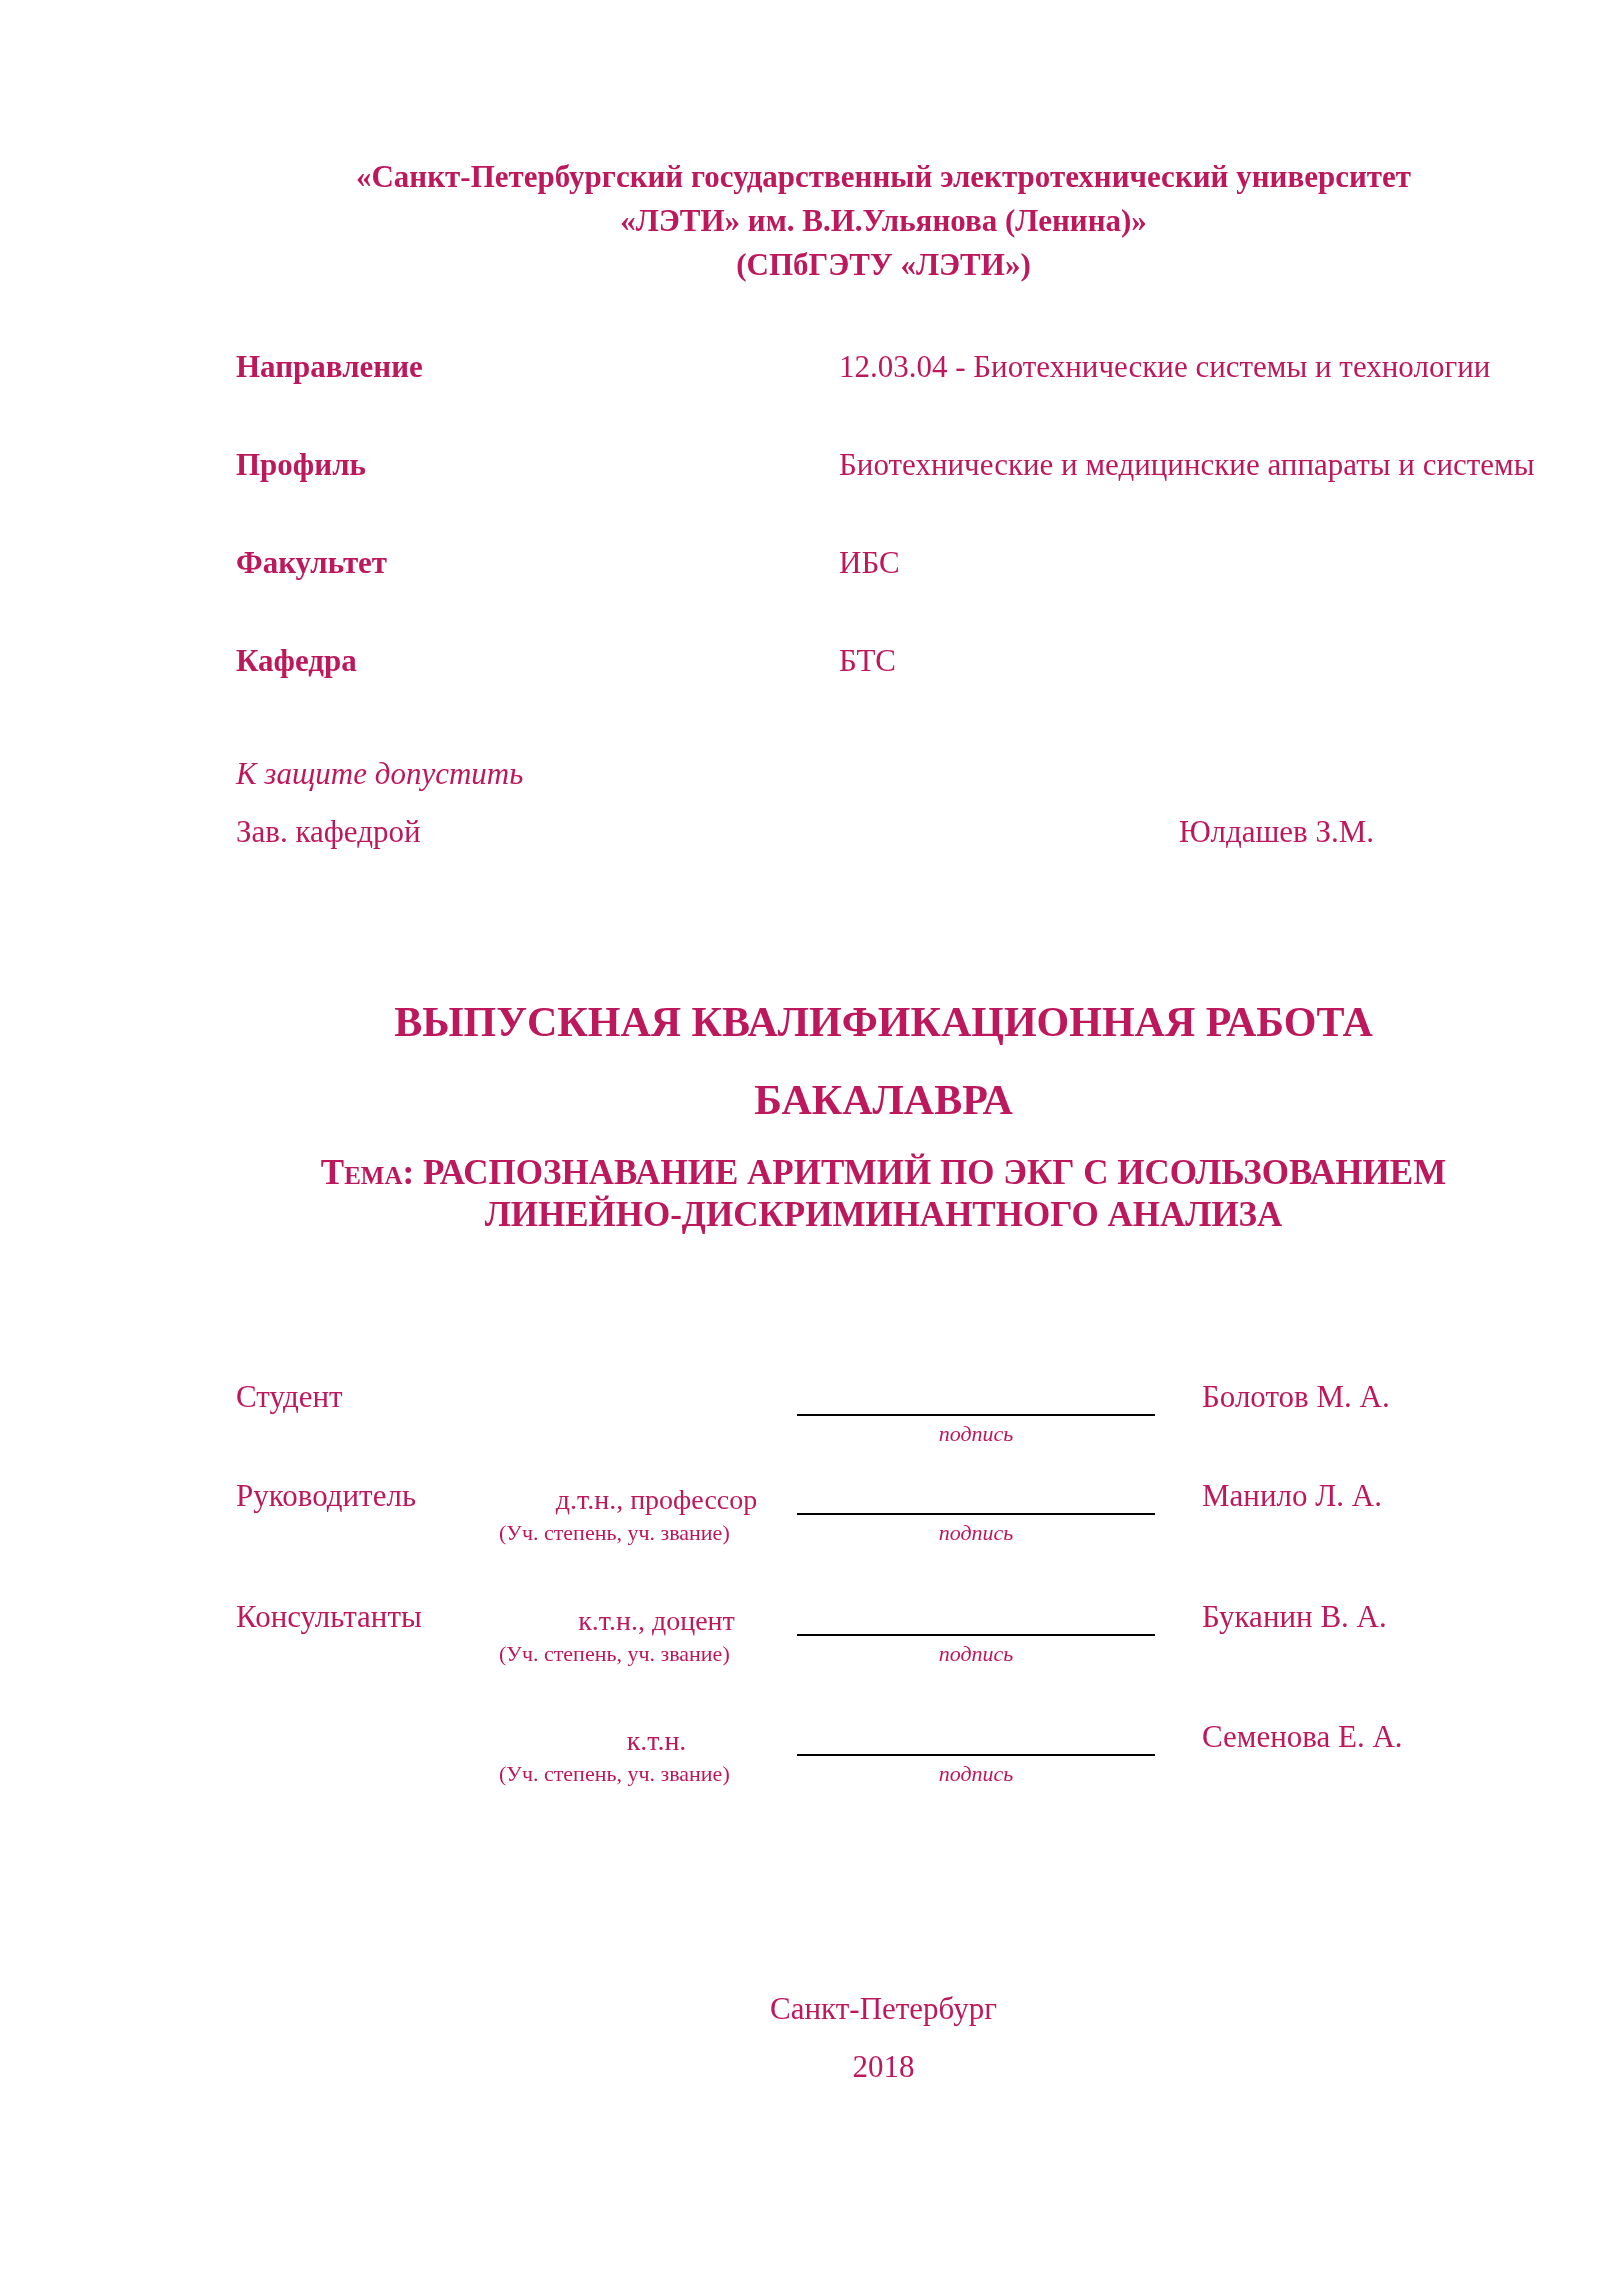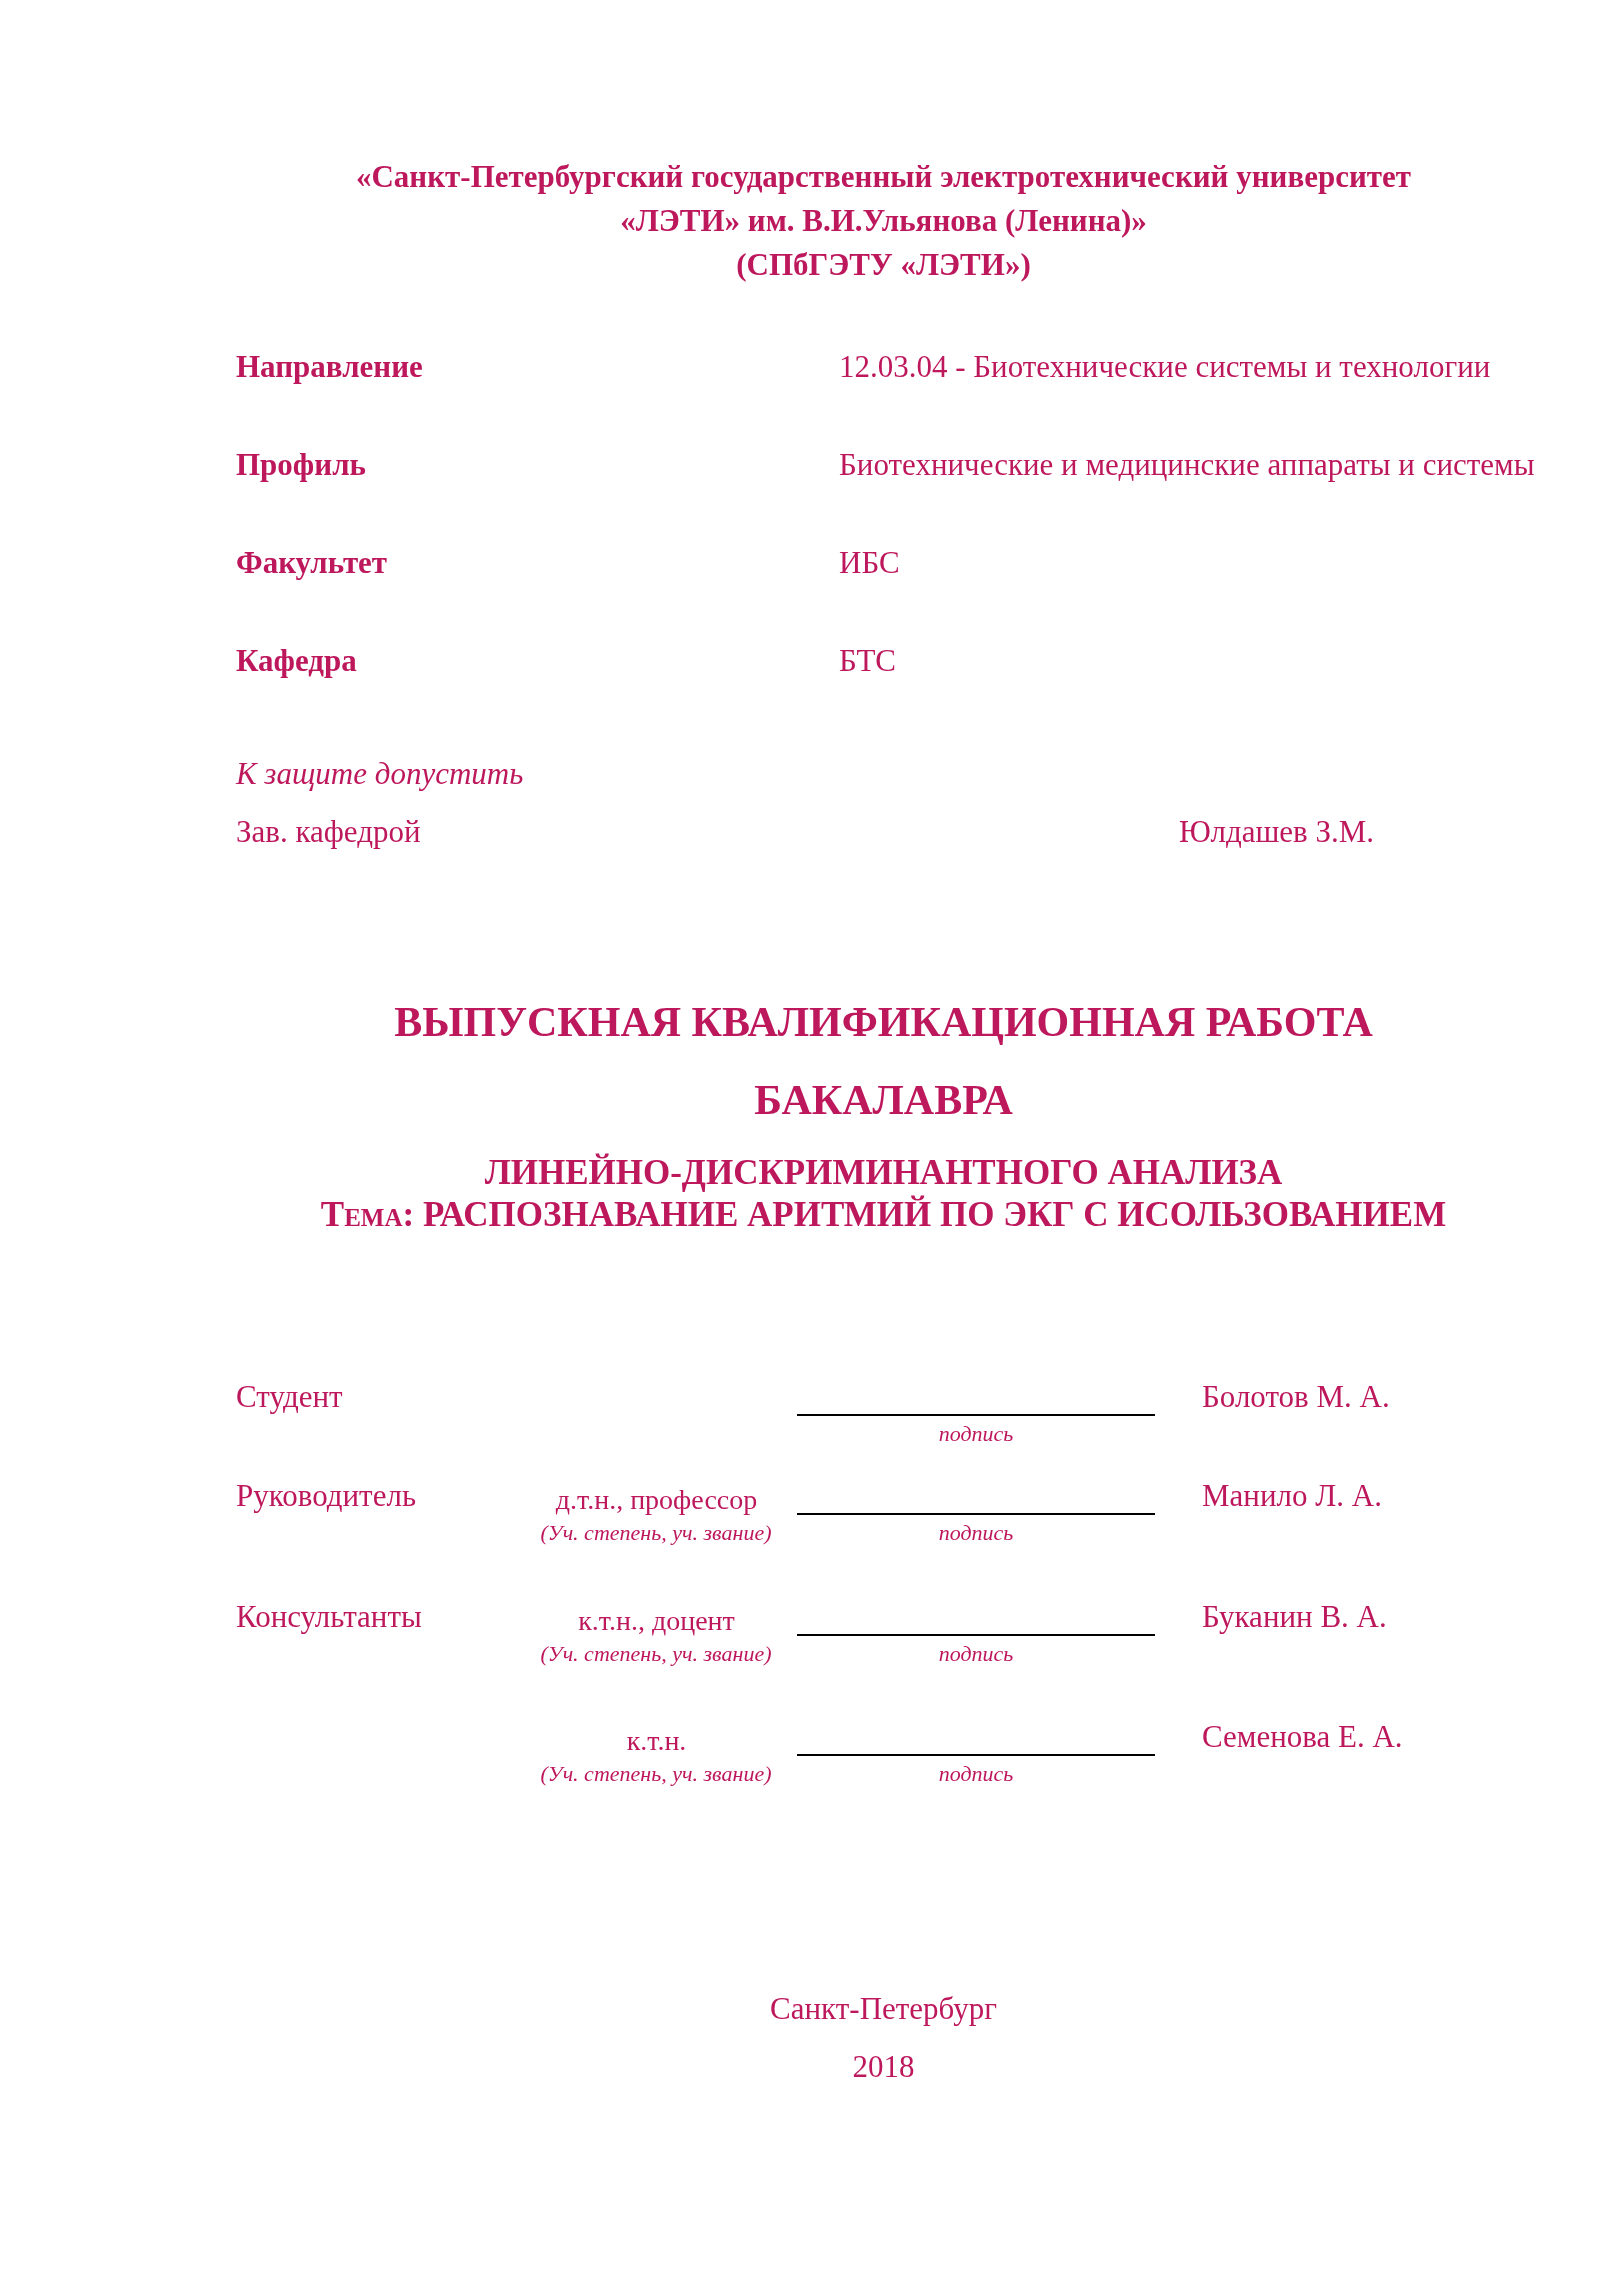--- a/index.html
+++ b/index.html
@@ -122,23 +122,21 @@
     top: 36px;
     width: 358px;
     height: 0;
     border-top: 2.4px solid #000000;
   }
   .sig-degree-note {
     position: absolute;
     left: 263px;
     top: 42px;
     width: 314px;
-    text-align: center;
     font-size: 22px;
-    font-style: italic;
     line-height: 27px;
   }
   .sig-sign-note {
     position: absolute;
     left: 561px;
     top: 42px;
     width: 358px;
     text-align: center;
     font-size: 22px;
     font-style: italic;
@@ -193,22 +191,22 @@
   </div>
 
   <div class="abs admit-line">К защите допустить</div>
   <div class="abs admit-role">Зав. кафедрой</div>
   <div class="abs admit-name">Юлдашев З.М.</div>
 
   <div class="abs title-line2">БАКАЛАВРА</div>
   <div class="abs title-line1">ВЫПУСКНАЯ КВАЛИФИКАЦИОННАЯ РАБОТА</div>
 
   <div class="abs theme">
+    <div><span class="smallcaps">Тема:</span> <span>РАСПОЗНАВАНИЕ АРИТМИЙ ПО ЭКГ С ИСОЛЬЗОВАНИЕМ</span></div>
     <div>ЛИНЕЙНО-ДИСКРИМИНАНТНОГО АНАЛИЗА</div>
-    <div><span class="smallcaps">Тема:</span> <span>РАСПОЗНАВАНИЕ АРИТМИЙ ПО ЭКГ С ИСОЛЬЗОВАНИЕМ</span></div>
   </div>
 
   <div class="abs sig-row" style="top:1378px;">
     <div class="sig-role">Студент</div>
     <div class="sig-line"></div>
     <div class="sig-sign-note">подпись</div>
     <div class="sig-name">Болотов М. А.</div>
   </div>
 
   <div class="abs sig-row" style="top:1477px;">

